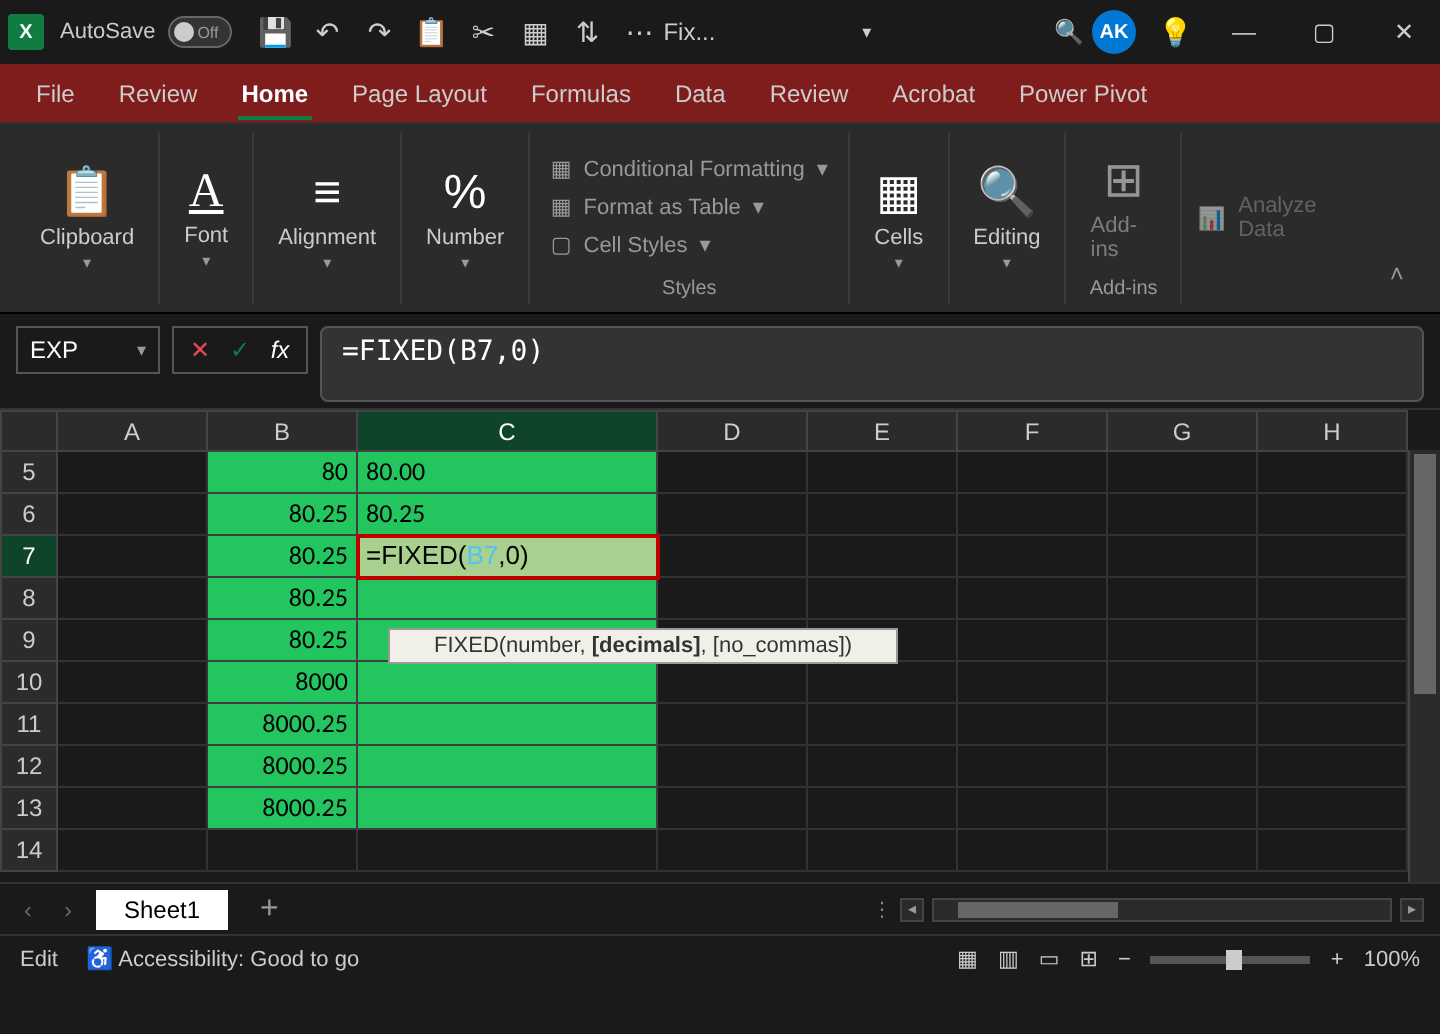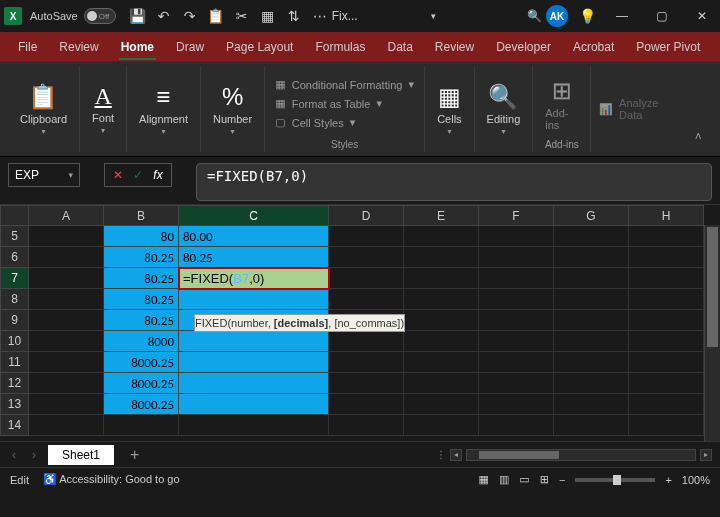--- a/index.html
+++ b/index.html
@@ -25,37 +25,37 @@
 .rgroup:last-child{border-right:none}
 .rgroup-main{flex:1;display:flex;align-items:center;gap:8px;padding-top:4px}
 .rgroup-label{font-size:10px;color:#999;padding:2px 0}
 .big-btn{display:flex;flex-direction:column;align-items:center;gap:2px;cursor:pointer;padding:2px 4px}
 .big-btn .icn{font-size:24px}
 .big-btn .lbl{font-size:11px;color:#ccc}
 .big-btn .chev{font-size:8px;color:#999}
 .small-item{display:flex;align-items:center;gap:6px;font-size:11px;color:#999;padding:2px 0;cursor:pointer}
 .stack{display:flex;flex-direction:column;gap:2px}
 .ribbon-collapse{width:30px;display:flex;align-items:flex-end;justify-content:center;padding-bottom:8px;color:#999;cursor:pointer}
-.formula-bar{height:48px;background:#1a1a1a;display:flex;align-items:flex-start;padding:6px 8px;gap:24px;border-bottom:1px solid #333}
+.formula-bar{height:48px;background:#1a1a1a;display:flex;align-items:flex-start;padding:6px 8px;gap:6px;border-bottom:1px solid #333}
 .name-box{width:72px;height:24px;background:#1a1a1a;border:1px solid #555;display:flex;align-items:center;padding:0 6px;font-size:12px;color:#fff;justify-content:space-between}
 .fx-btns{display:flex;align-items:center;gap:2px;height:24px;border:1px solid #555;background:#1a1a1a;padding:0 4px}
 .fx-btn{width:18px;height:18px;display:flex;align-items:center;justify-content:center;font-size:12px;cursor:pointer}
 .formula-input{flex:1;height:38px;background:#333;border:1px solid #555;border-radius:4px;padding:4px 10px;font-size:14px;color:#fff;font-family:Consolas,monospace}
 .grid-area{position:relative;background:#1a1a1a}
 table.sheet{border-collapse:collapse;table-layout:fixed}
 .corner{width:28px;height:20px;background:#2b2b2b;border:1px solid #444}
 th.colh{height:20px;background:#2b2b2b;color:#ccc;font-weight:normal;font-size:12px;border:1px solid #444;text-align:center}
 th.colh.sel{background:#0e4429;color:#fff}
 th.rowh{width:28px;background:#2b2b2b;color:#ccc;font-weight:normal;font-size:12px;border:1px solid #444;text-align:center}
 th.rowh.sel{background:#0e4429;color:#fff}
 td.cell{height:21px;background:#1a1a1a;border:1px solid #333;font-size:13px;color:#000;padding:0 4px;text-align:right;font-family:Calibri,Arial}
-td.green{background:#0ea5e9;border:1px solid #404040}
+td.green{background:#22c55e;border:1px solid #404040}
 td.green-left{text-align:left}
 td.edit{outline:2px solid #c00000;outline-offset:-1px;text-align:left;font-family:Consolas,monospace;background:#a9d08e;position:relative}
-.tooltip{position:absolute;top:314px;left:194px;background:#f0f0e8;color:#333;border:1px solid #999;padding:2px 0;font-size:11px;z-index:10;white-space:nowrap}
+.tooltip{position:absolute;top:314px;left:194px;background:#f0f0e8;color:#333;border:1px solid #999;padding:2px 22px;font-size:11px;z-index:10;white-space:nowrap}
 .tooltip b{font-weight:bold}
 .sheet-tabs{height:26px;background:#1a1a1a;display:flex;align-items:center;padding:0 8px;gap:8px;border-top:1px solid #333}
 .nav-arr{color:#666;font-size:12px;cursor:pointer;padding:0 4px}
 .stab{background:#fff;color:#000;padding:3px 14px;font-size:12px;border-radius:0;cursor:pointer}
 .add-tab{color:#999;font-size:16px;cursor:pointer;padding:0 8px}
 .hscroll{flex:1;display:flex;justify-content:flex-end;align-items:center;gap:4px}
 .scrollbar{width:230px;height:12px;background:#2b2b2b;border:1px solid #444;position:relative}
 .thumb{position:absolute;left:12px;width:80px;top:1px;bottom:1px;background:#666}
 .sb-btn{width:12px;height:12px;background:#2b2b2b;border:1px solid #444;color:#999;font-size:8px;display:flex;align-items:center;justify-content:center}
 .status-bar{height:24px;background:#1a1a1a;display:flex;align-items:center;padding:0 10px;gap:14px;font-size:11px;color:#ccc;border-top:1px solid #333}
@@ -100,26 +100,24 @@
     <div class="win-btn">▢</div>
     <div class="win-btn">✕</div>
   </div>
 </div>
 
 <div class="tab-strip">
   <div id="tabs-holder" style="display:flex;gap:2px">
       <div class="tab">File</div>
       <div class="tab">Review</div>
       <div class="tab active">Home</div>
-      <div class="tab">Draw</div>
       <div class="tab">Page Layout</div>
       <div class="tab">Formulas</div>
       <div class="tab">Data</div>
       <div class="tab">Review</div>
-      <div class="tab">Developer</div>
       <div class="tab">Acrobat</div>
       <div class="tab">Power Pivot</div>
     </div>
 
 </div>
 
 <div class="ribbon">
   <div class="rgroup">
     <div class="rgroup-main">
         <div class="big-btn">

